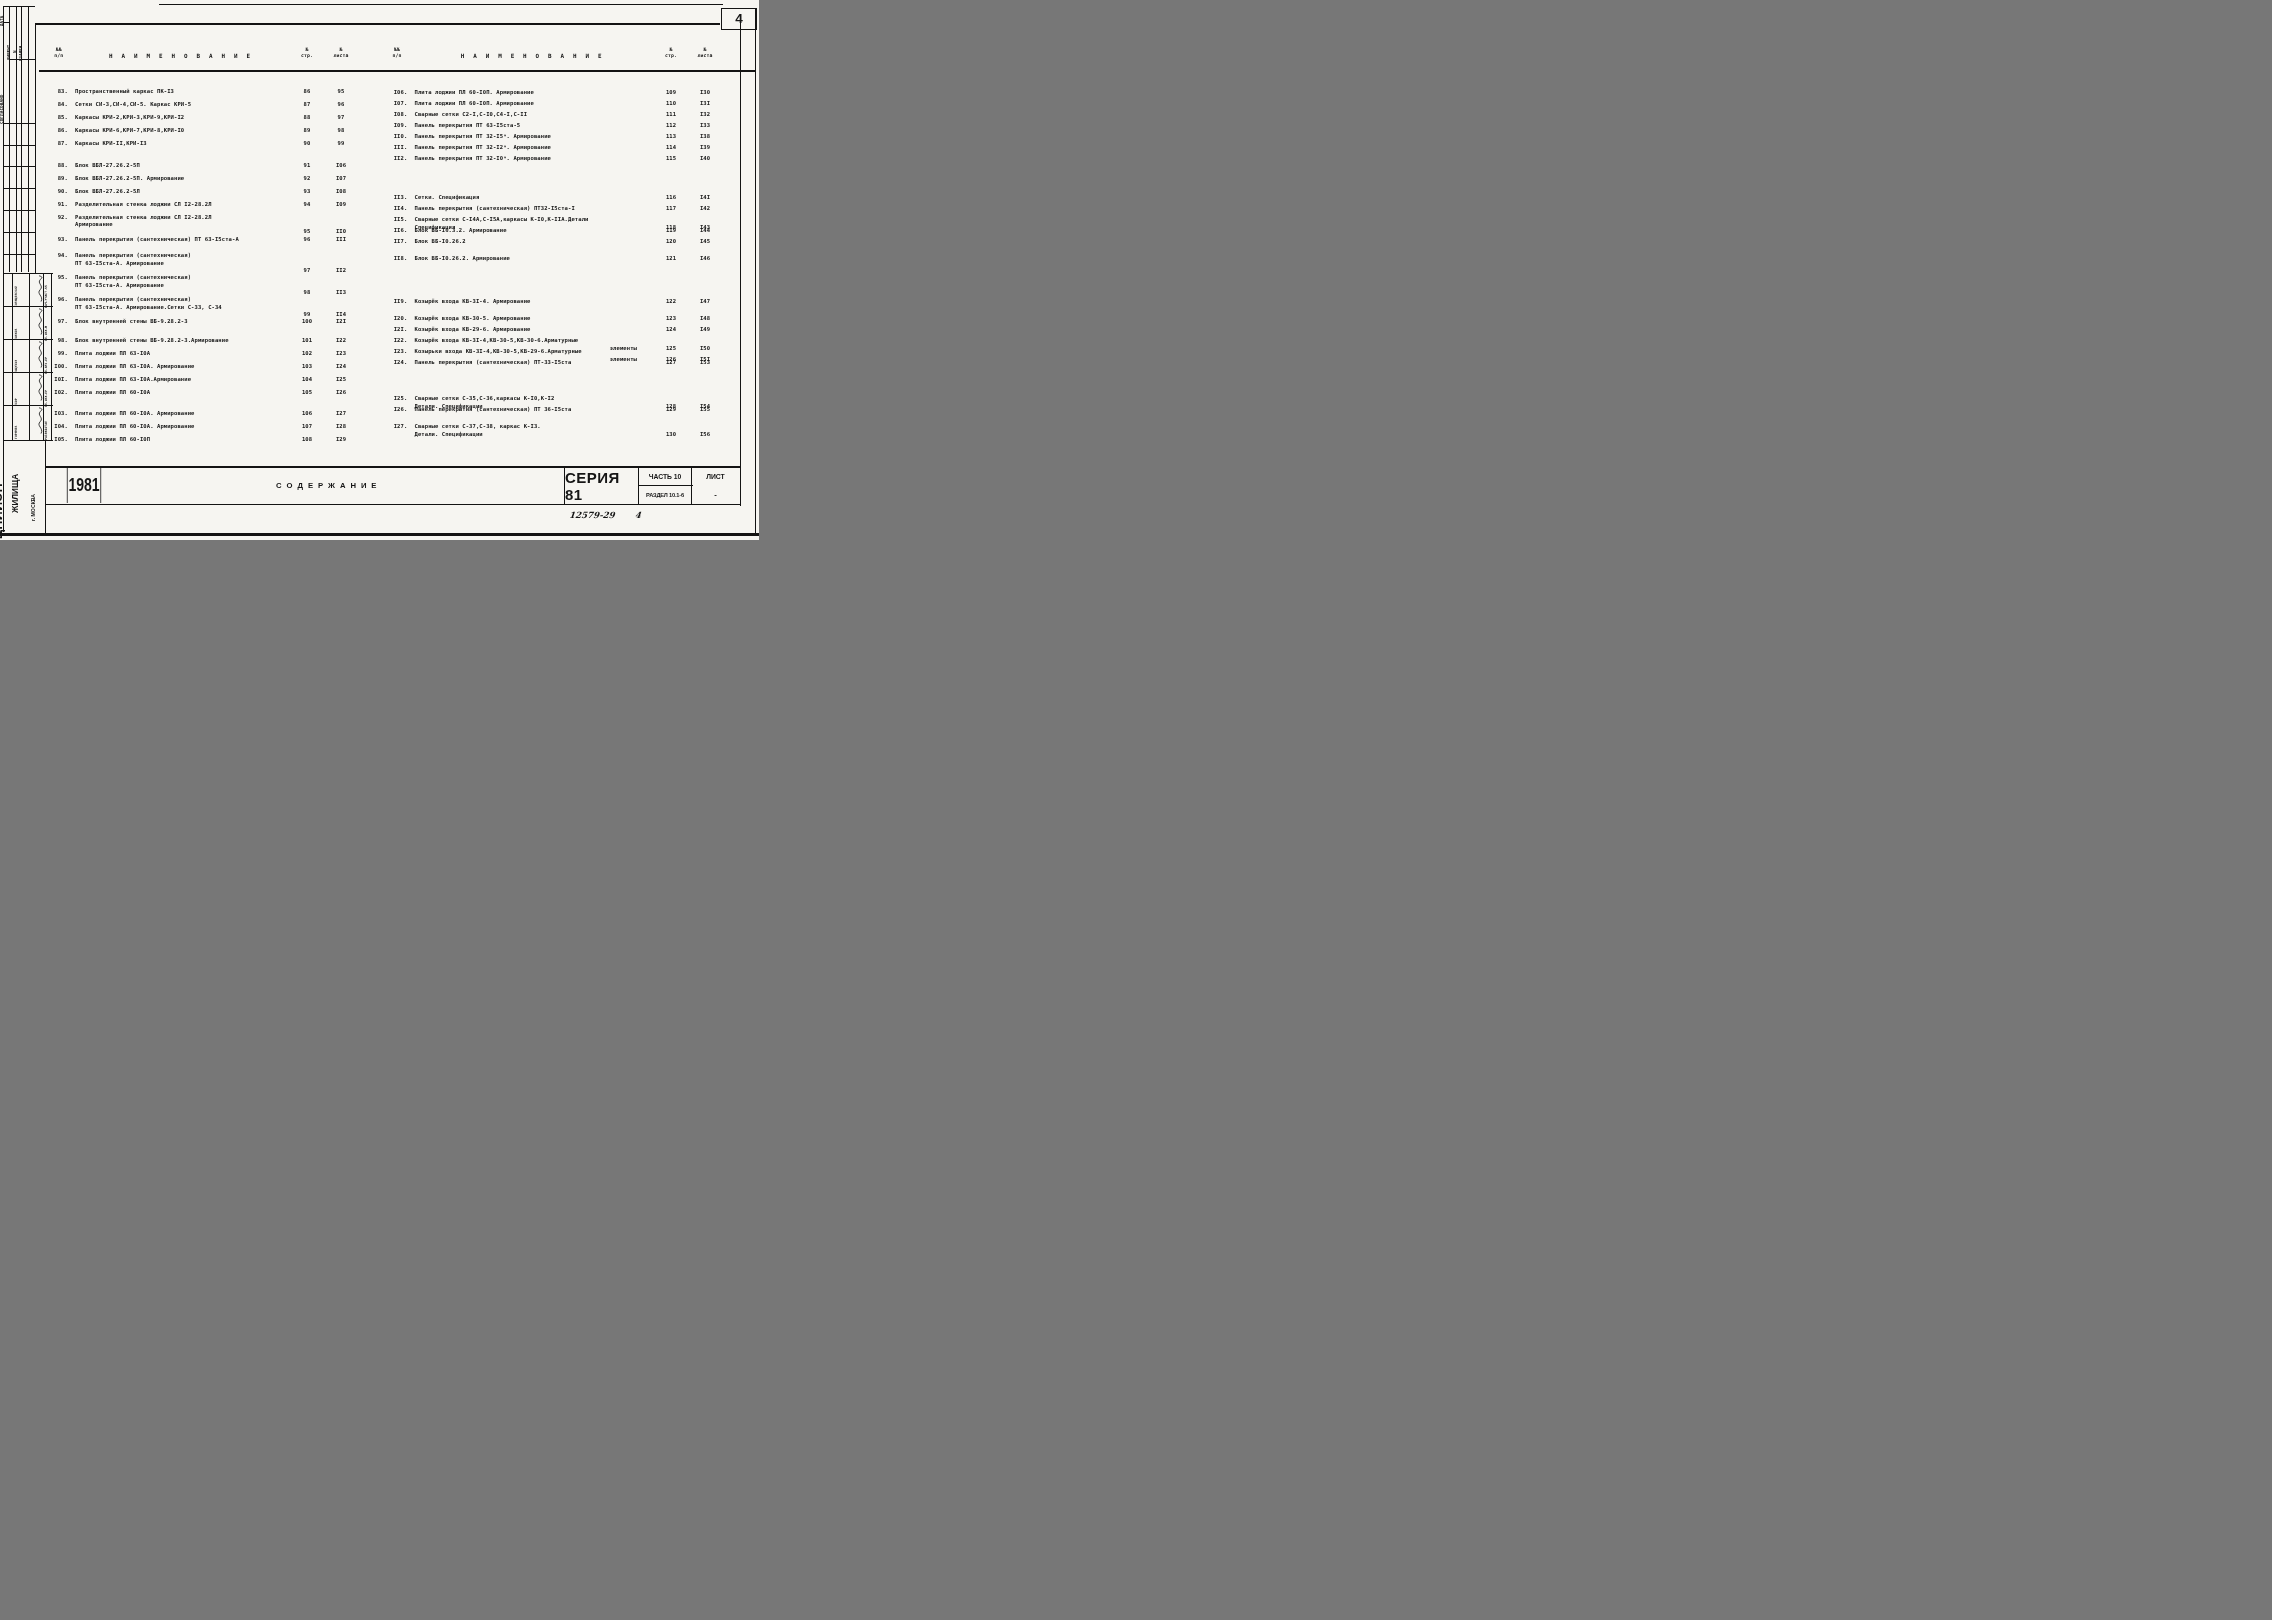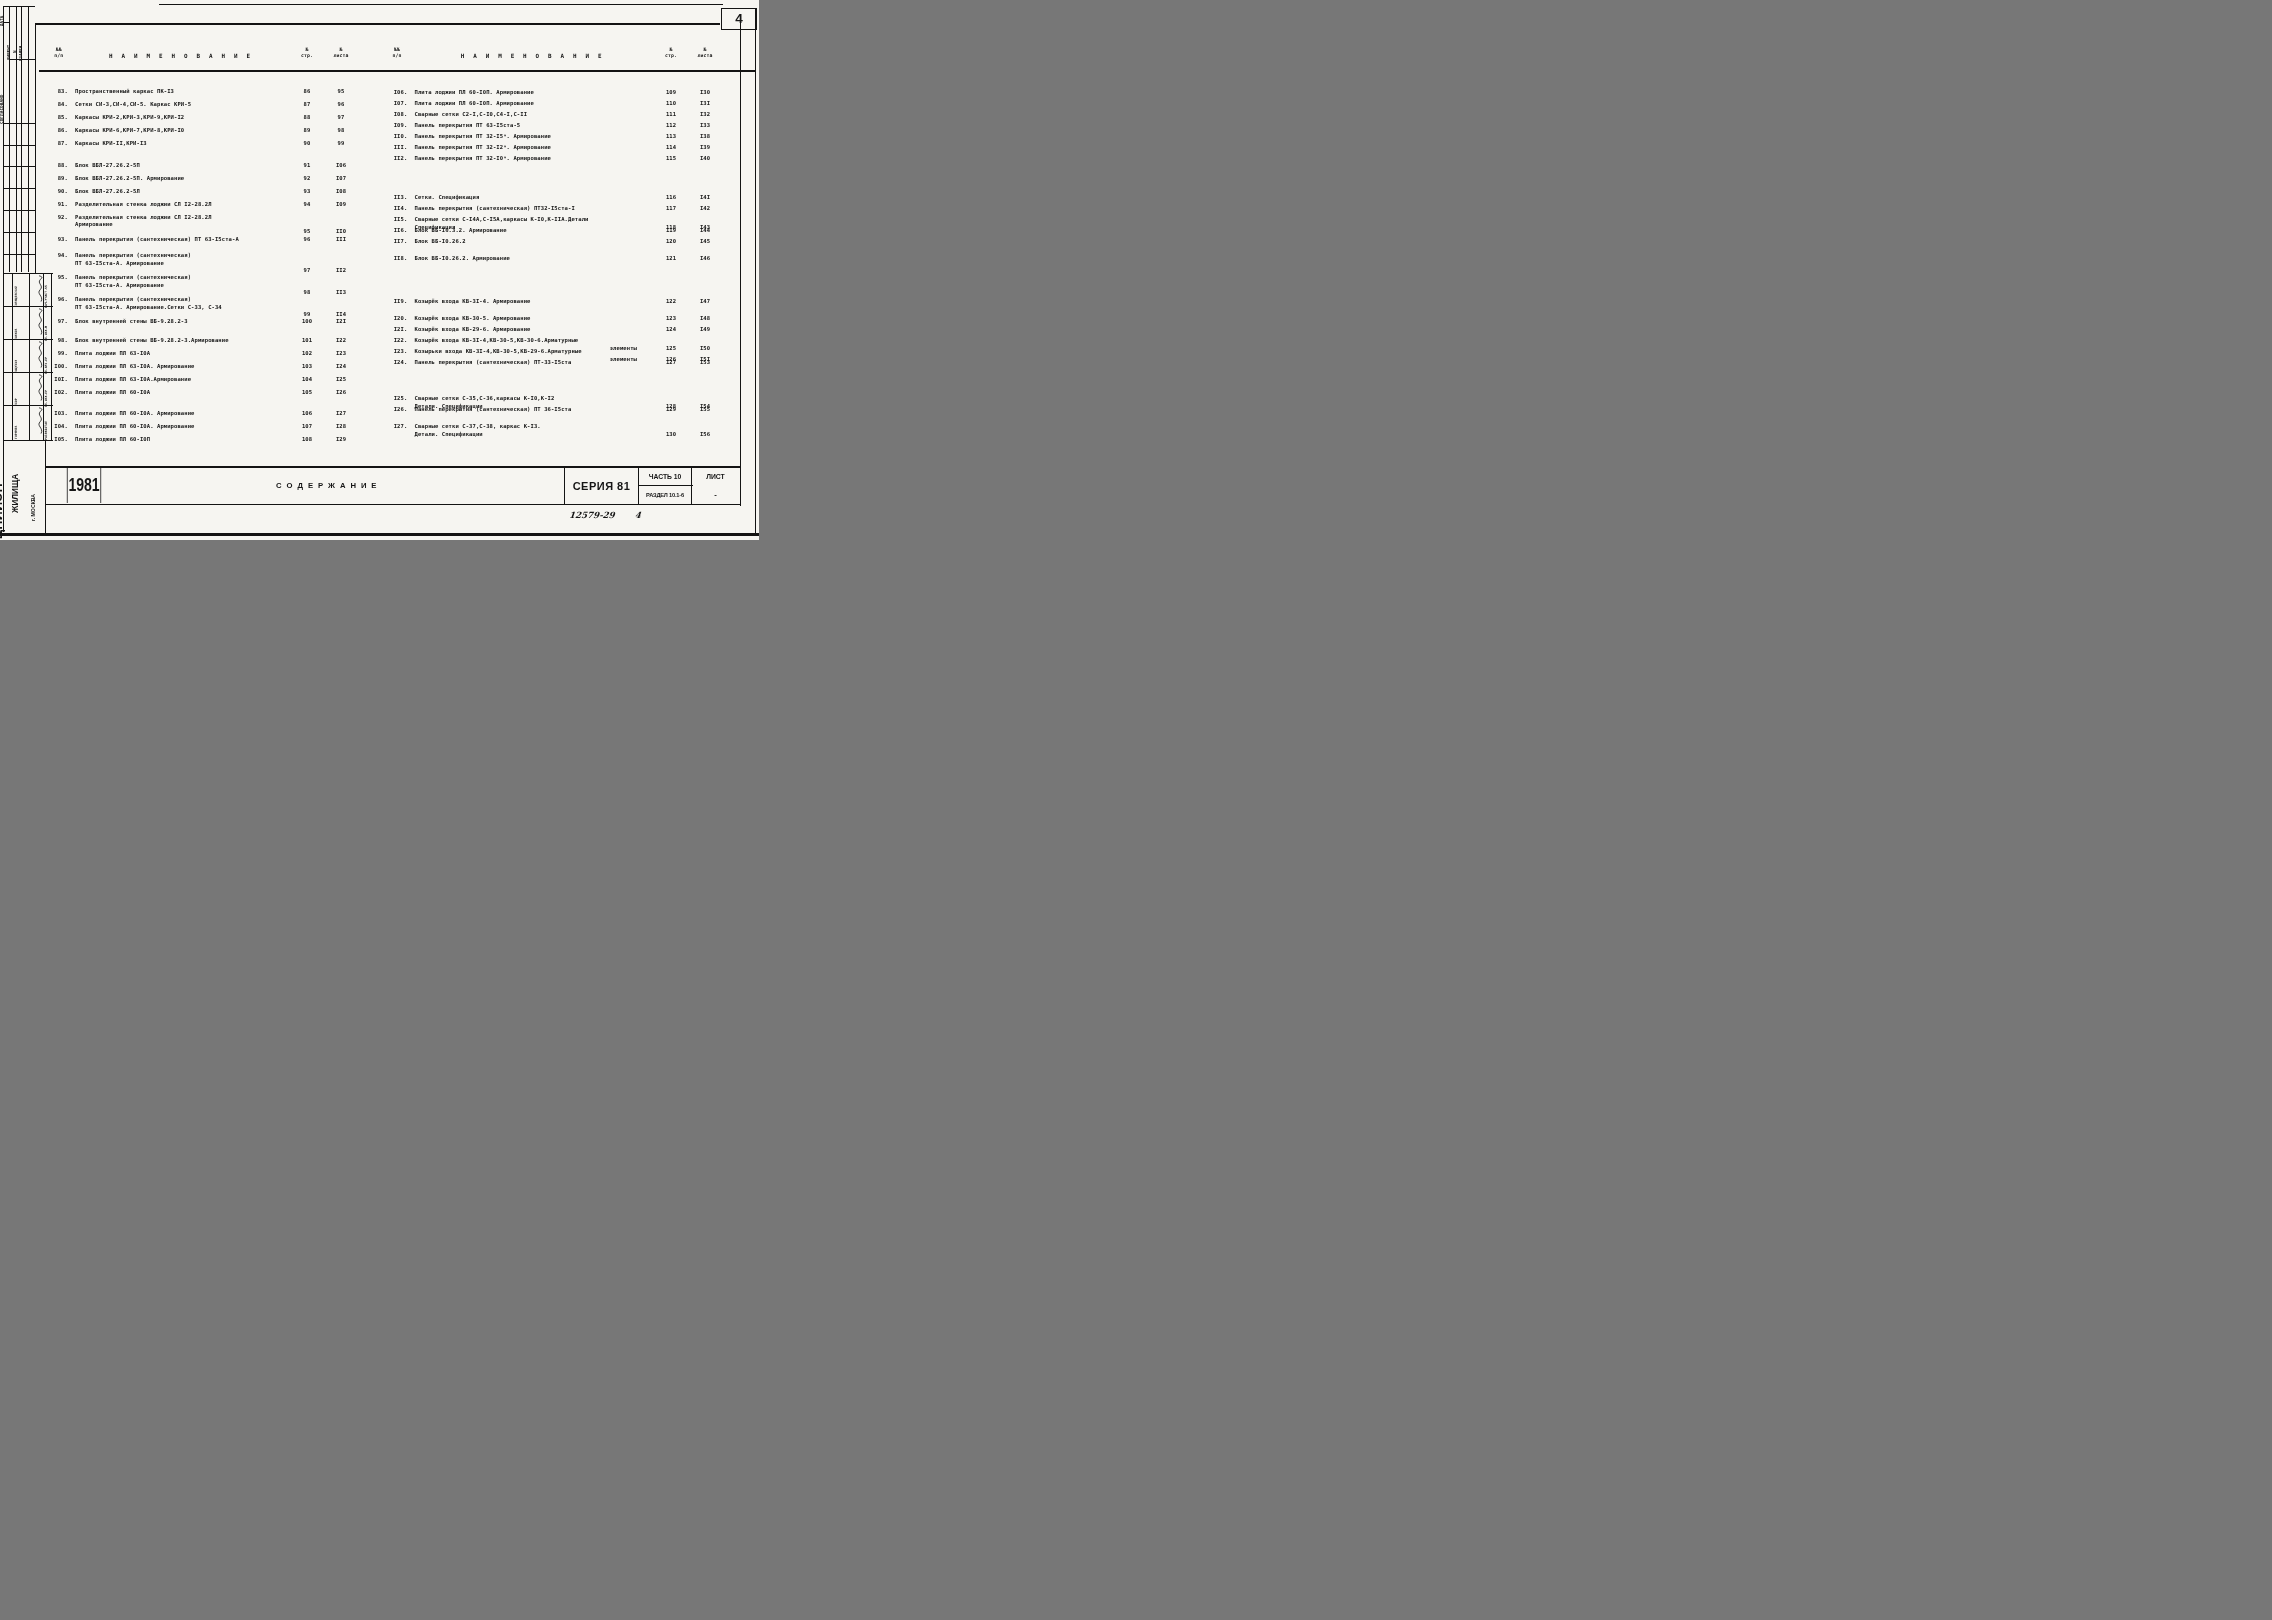--- a/index.html
+++ b/index.html
@@ -442,21 +442,21 @@
 
   <div class="tb hand" style="left:127px;top:468px;width:400px;height:35px;font-size:7.7px;letter-spacing:1.4px;">
     <span>С О Д Е Р Ж А Н И Е</span>
   </div>
 
   <div class="ln" style="left:564px;top:467px;width:1.4px;height:38px;"></div>
   <div class="ln" style="left:638px;top:467px;width:1.4px;height:38px;"></div>
   <div class="ln" style="left:691px;top:467px;width:1.4px;height:38px;"></div>
   <div class="ln" style="left:638px;top:485px;width:55px;height:1.4px;"></div>
 
-  <div class="tb hand" style="left:565px;top:468px;width:73px;height:35px;font-size:11px;letter-spacing:0.5px;">
+  <div class="tb hand" style="left:565px;top:468px;width:73px;height:35px;font-size:15px;letter-spacing:0.5px;">
     <span>СЕРИЯ 81</span>
   </div>
   <div class="tb hand" style="left:639px;top:468px;width:52px;height:17px;font-size:6.8px;">
     <span>ЧАСТЬ 10</span>
   </div>
   <div class="tb hand" style="left:639px;top:486px;width:52px;height:17.7px;font-size:5.7px;letter-spacing:-0.2px;">
     <span>РАЗДЕЛ 10.1-6</span>
   </div>
   <div class="tb hand" style="left:692px;top:468px;width:47px;height:17px;font-size:6.8px;">
     <span>ЛИСТ</span>

